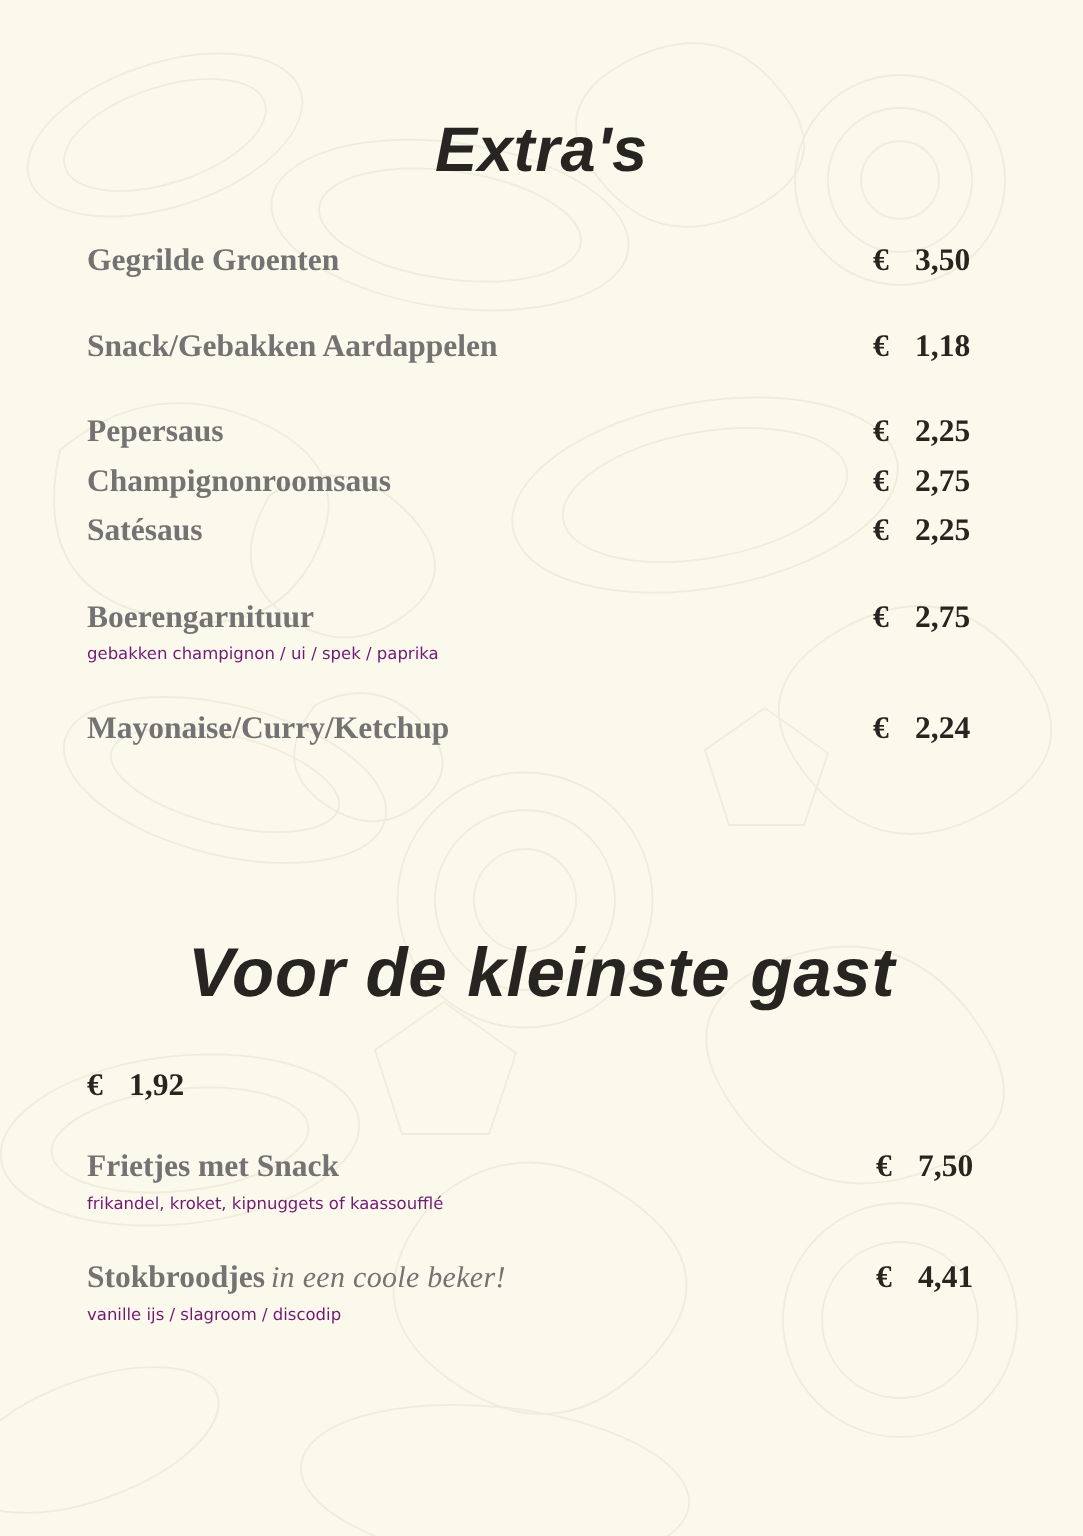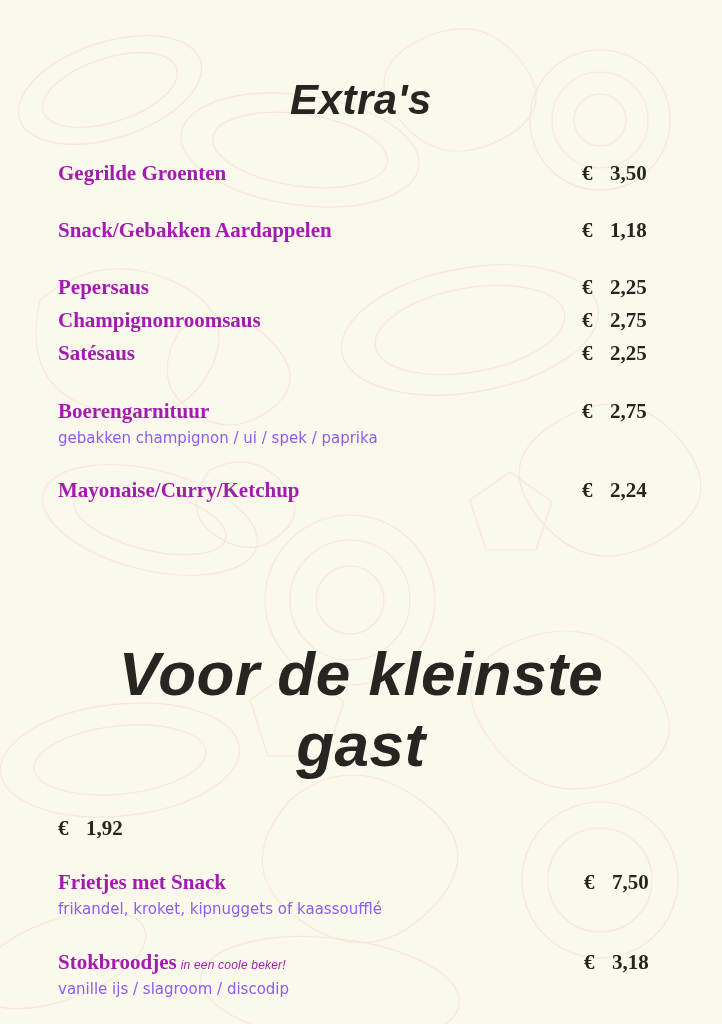--- a/index.html
+++ b/index.html
@@ -41,21 +41,21 @@
     font-weight: 700;
     color: #262521;
     letter-spacing: 0.5px;
   }
   .section-title.first {
     font-size: 42px;
     padding-top: 48px;
     margin-bottom: 34px;
   }
   .section-title.second {
-    font-size: 62px;
+    font-size: 46px;
     padding-top: 18px;
     margin-bottom: 36px;
   }
 
   .group {
     margin-bottom: 26px;
   }
   .group:last-child { margin-bottom: 0; }
 
   .item {
@@ -63,49 +63,49 @@
     align-items: baseline;
     justify-content: space-between;
   }
   .item + .item { margin-top: 2px; }
 
   .item-name {
     font-family: "Liberation Serif", serif;
     font-weight: 700;
     font-size: 21px;
     line-height: 1.48;
-    color: #a21caf;
+    color: #737373;
     white-space: nowrap;
   }
   .item-name .note {
-    font-family: Liberation Sans, sans-serif;
+    font-family: Liberation Serif, serif;
     font-style: italic;
     font-weight: 400;
-    font-size: 12px;
+    font-size: 20px;
     letter-spacing: 0.2px;
     margin-left: 4px;
     margin-top: 23px;
   }
 
   .price {
     font-family: "Liberation Serif", serif;
     font-weight: 700;
     font-size: 21px;
     color: #26251f;
     display: flex;
     gap: 14px;
     white-space: nowrap;
   }
   .price .cur { width: 14px; text-align: left; }
   .price .amt { width: 54px; text-align: left; }
 
   .desc {
     font-family: "DejaVu Sans", sans-serif;
-    font-size: 15px;
-    color: #8b5cf6;
+    font-size: 11px;
+    color: #701a75;
     line-height: 1.45;
     margin-top: 1px;
   }
 
   
   .kids .price .amt { width: 52px; }
 
   .spacer-lg { height: 46px; }
 </style>
 </head>
@@ -241,20 +241,20 @@
       <div class="desc">frikandel, kroket, kipnuggets of kaassoufflé</div>
     </div>
 
     <div class="group">
       <div class="item">
         <span class="item-name">
           <span>Stokbroodjes</span><span class="note">in een coole beker!</span>
         </span>
         <span class="price">
           <span class="cur">€</span>
-          <span class="amt">3,18</span>
+          <span class="amt">4,41</span>
         </span>
       </div>
       <div class="desc">vanille ijs / slagroom / discodip</div>
     </div>
   </div>
 
 </div>
 
 </body></html>

